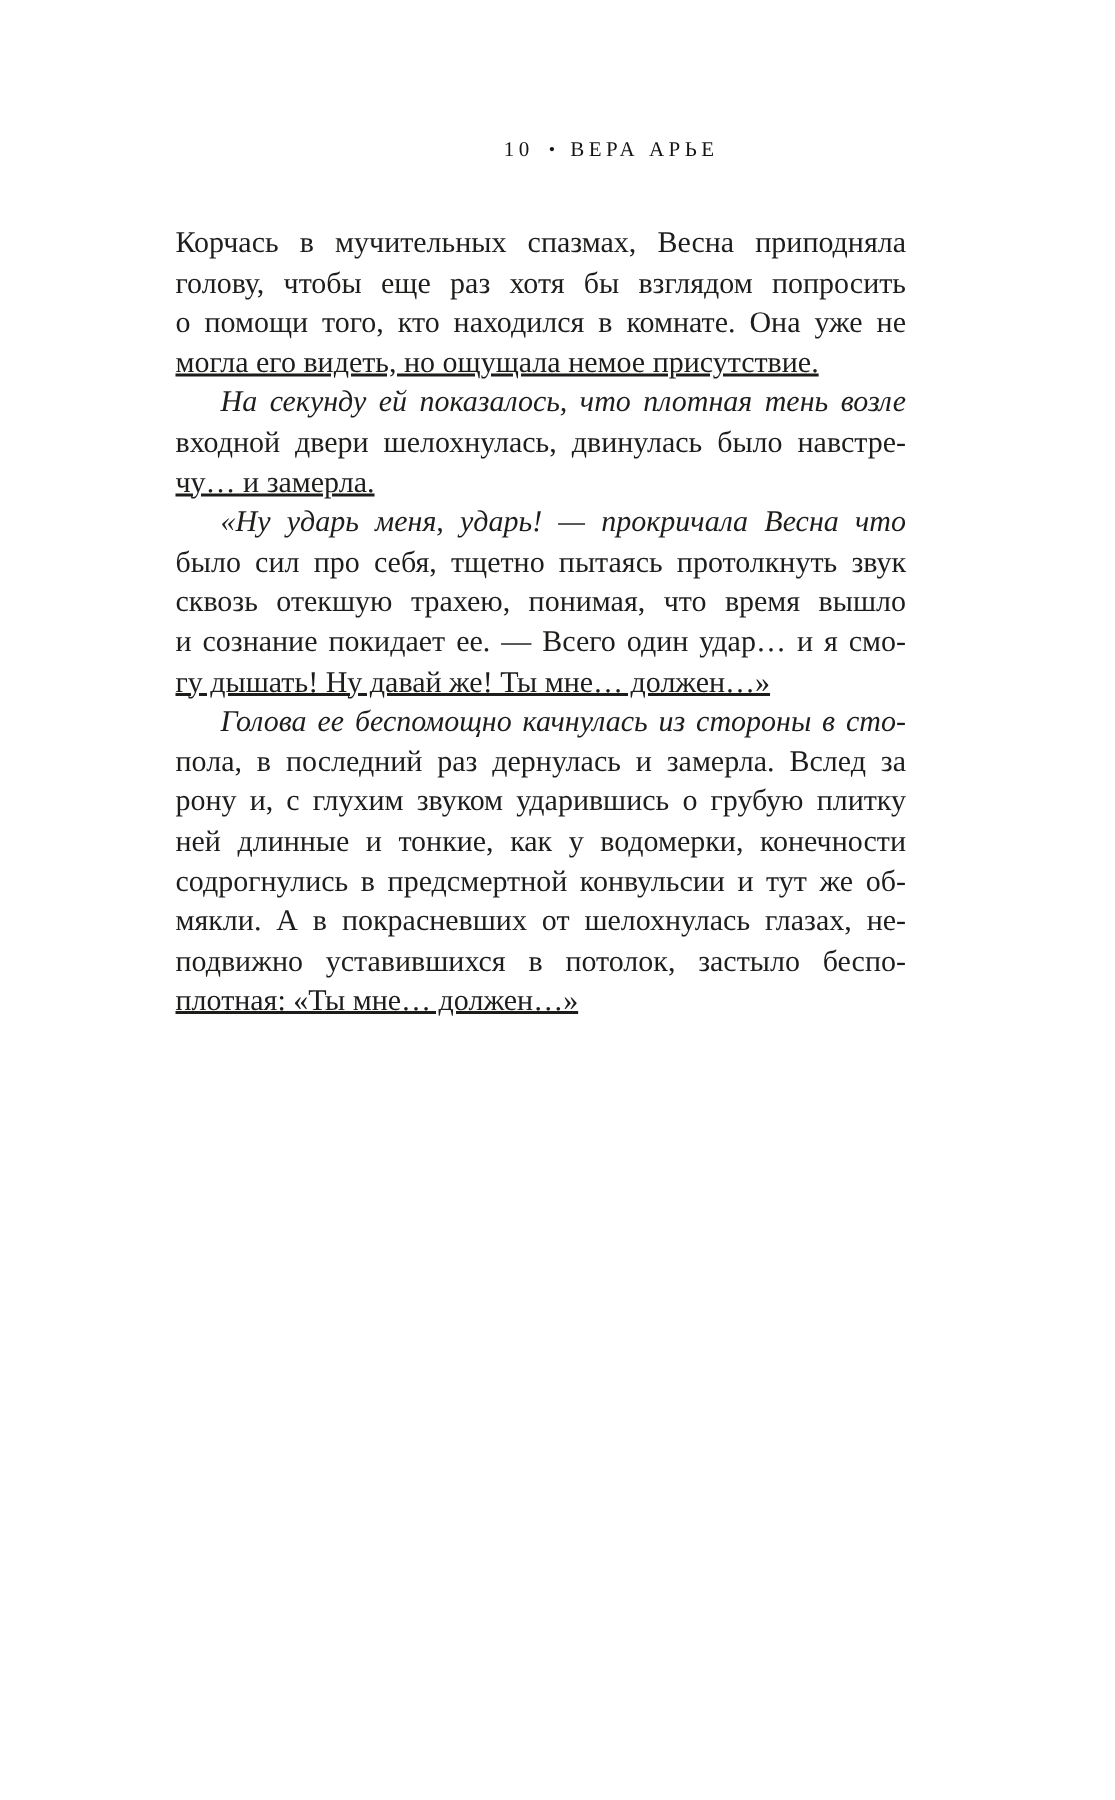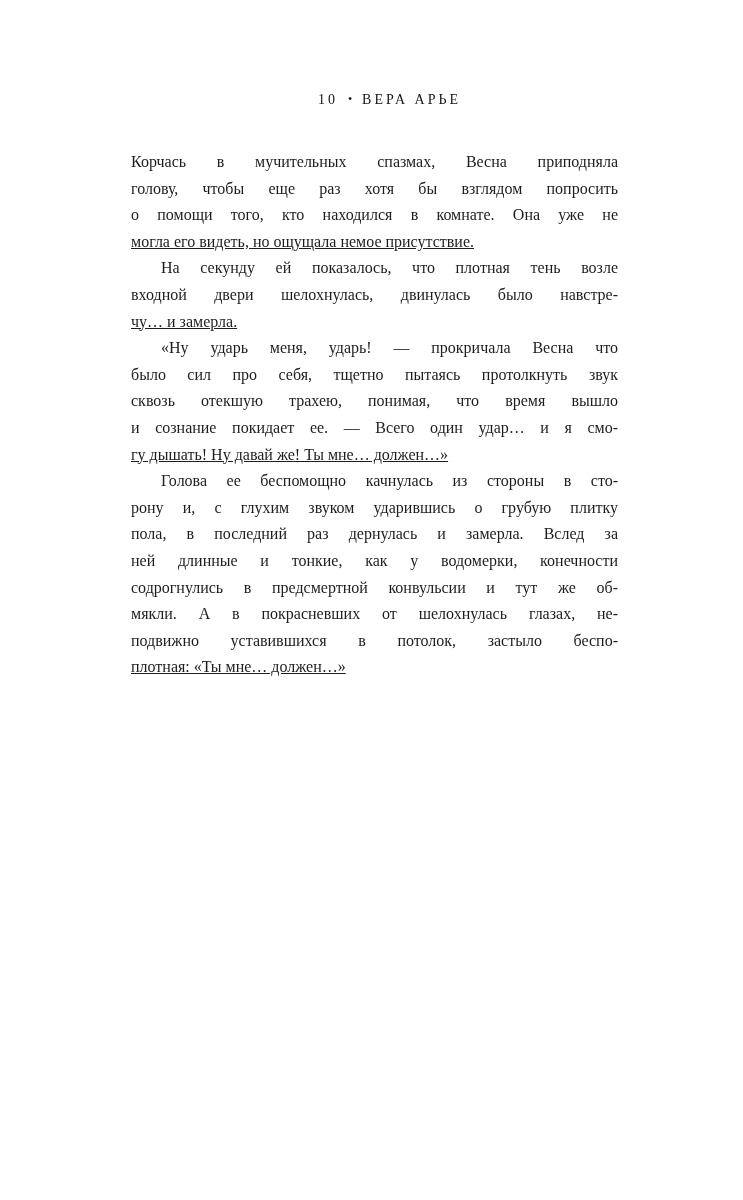--- a/index.html
+++ b/index.html
@@ -18,59 +18,60 @@
     position: absolute;
     inset: 0;
     background: #ffffff;
   }
   
   .running-header {
     position: absolute;
     top: 92px;
     left: 50%;
     transform: translateX(-50%);
-    margin-left: 18px;
+    margin-left: 36px;
     white-space: nowrap;
     font-size: 14px;
     letter-spacing: 3px;
     color: #141414;
     font-variant: small-caps;
   }
   .running-header .sep {
     display: inline-block;
     margin: 0 10px;
     font-size: 12px;
     vertical-align: 1px;
     letter-spacing: 0;
   }
   
   .text-block {
     position: absolute;
     top: 149px;
-    left: 131px;
+    left: 117px;
     width: 487px;
     color: #1d1d1b;
-    font-size: 16px;
+    font-size: 20px;
     line-height: 26.6px;
   }
   .paragraph {
     margin: 0;
     padding: 0;
   }
   .line {
     display: block;
     text-align: justify;
     text-align-last: justify;
   }
   .line.last {
     text-align-last: left;
     text-decoration: underline;
   }
   .line.indent {
     text-indent: 30px;
+    font-style: italic;
   }
 </style>
 </head>
 <body style="background: rgb(255, 255, 255);">
 
 <div class="page">
 
   <div class="running-header" style="color: rgb(20, 20, 20);">
     <span>10</span><span class="sep">•</span><span>ВЕРА АРЬЕ</span>
   </div>
@@ -90,22 +91,22 @@
       </p>
       <p class="paragraph">
         <span class="line indent">«Ну ударь меня, ударь! — прокричала Весна что</span>
         <span class="line">было сил про себя, тщетно пытаясь протолкнуть звук</span>
         <span class="line">сквозь отекшую трахею, понимая, что время вышло</span>
         <span class="line">и сознание покидает ее. — Всего один удар… и я смо-</span>
         <span class="line last">гу дышать! Ну давай же! Ты мне… должен…»</span>
       </p>
       <p class="paragraph">
         <span class="line indent">Голова ее беспомощно качнулась из стороны в сто-</span>
+        <span class="line">пола, в последний раз дернулась и замерла. Вслед за</span>
         <span class="line">рону и, с глухим звуком ударившись о грубую плитку</span>
-        <span class="line">пола, в последний раз дернулась и замерла. Вслед за</span>
         <span class="line">ней длинные и тонкие, как у водомерки, конечности</span>
         <span class="line">содрогнулись в предсмертной конвульсии и тут же об-</span>
         <span class="line">мякли. А в покрасневших от шелохнулась глазах, не-</span>
         <span class="line">подвижно уставившихся в потолок, застыло беспо-</span>
         <span class="line last">плотная: «Ты мне… должен…»</span>
       </p>
     </div>
 
 </div>
 

